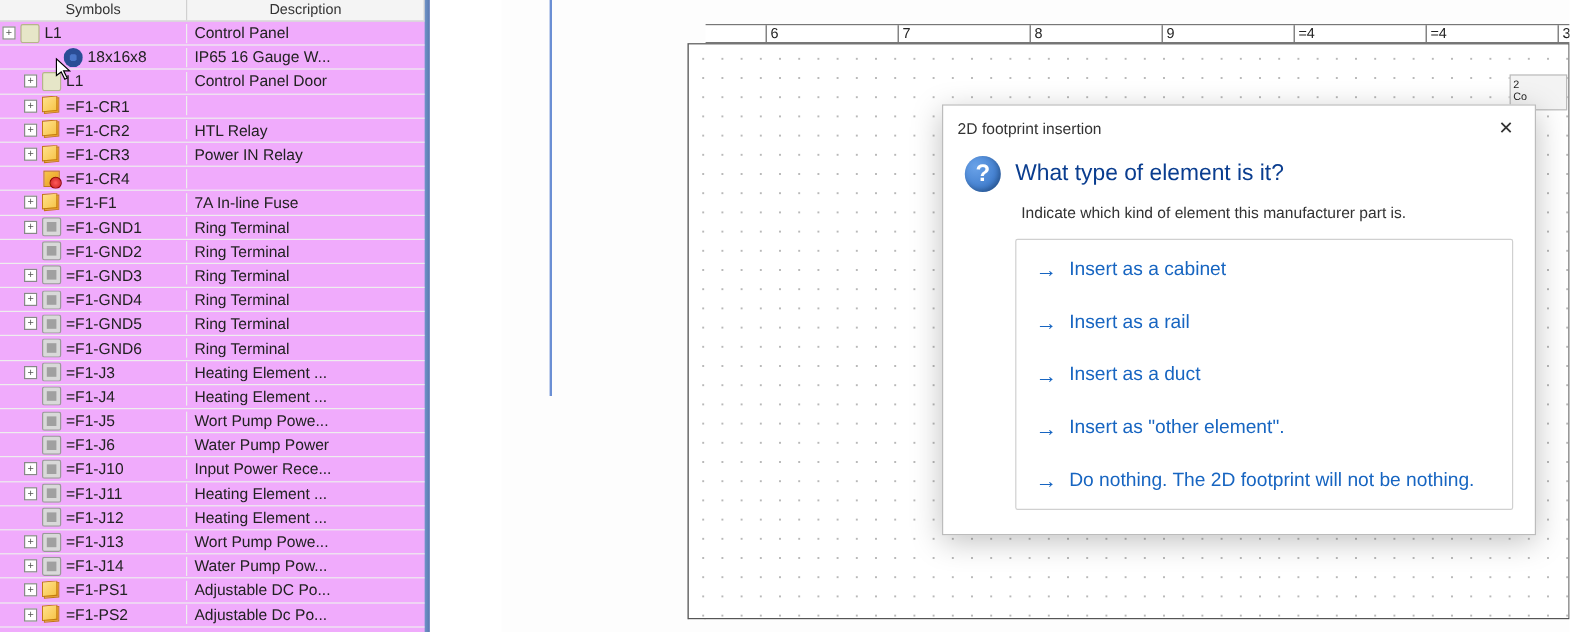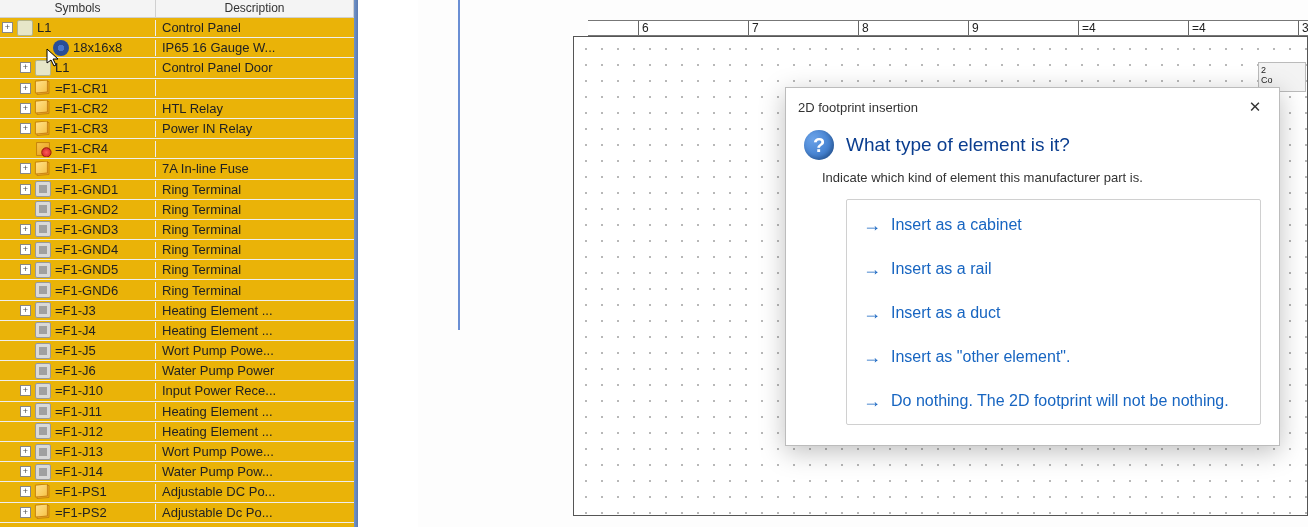--- a/index.html
+++ b/index.html
@@ -11,21 +11,21 @@
     height: 527px;
     overflow: hidden;
     position: relative;
     color: #222;
   }
   .left-panel {
     position: absolute;
     left: 0; top: 0;
     width: 358px;
     height: 527px;
-    background: #eab308;
+    background: #f0abfc;
     border-right: 4px solid #7a9dd0;
   }
   .left-panel::after {
     content:"";
     position:absolute;
     right:-4px; top:0;
     width:4px; height:100%;
     background: linear-gradient(to right,#6f93c8,#5b7ab0);
   }
   .col-headers {
@@ -230,21 +230,21 @@
     width:30px;height:30px;border-radius:50%;
     background:radial-gradient(circle at 30% 30%,#6aa2e8,#2b6bc0);
     color:#fff;display:flex;align-items:center;justify-content:center;
     font-weight:bold;font-size:20px;
     box-shadow:inset -2px -2px 4px rgba(0,0,0,0.25);
   }
   .dialog-q{
     color:#0a3d8f;font-size:19px;
   }
   .dialog-sub{
-    margin-left:18px;
+    margin-left:47px;
     font-size:13px;color:#333;
     margin-bottom:14px;
   }
   .option-frame{
     margin-left:42px;
     border:1px solid #d0d0d0;
     border-radius:2px;
     padding:14px 16px 4px 16px;
   }
   .option{

